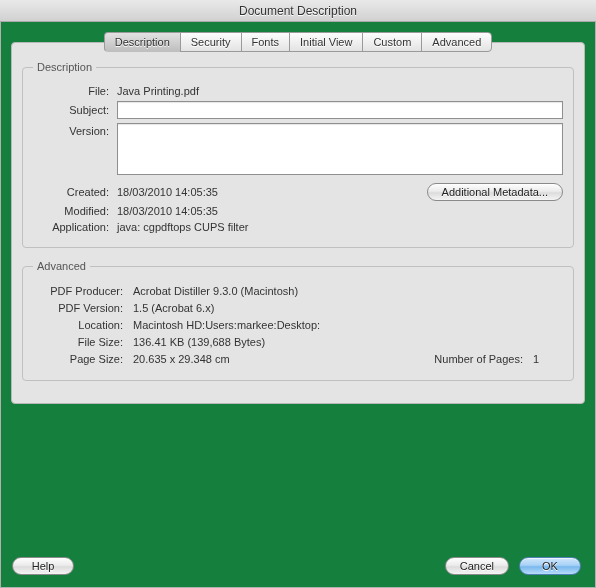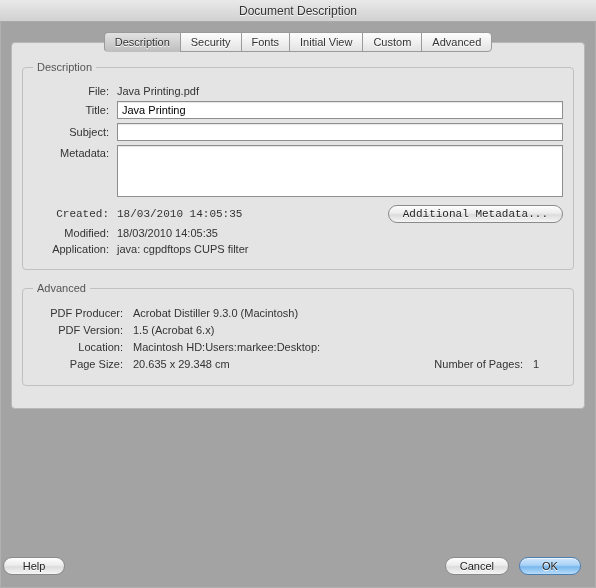--- a/index.html
+++ b/index.html
@@ -18,21 +18,21 @@
     background: linear-gradient(#e9e9e9, #d1d1d1);
     border-bottom: 1px solid #aaa;
     text-align: center;
     line-height: 22px;
     font-size: 12px;
     color: #333;
     text-shadow: 0 1px 0 #fff;
   }
   .dlg-body {
     padding: 10px 10px 8px 10px;
-    background: #a3a3a3;
+    background: #15803d;
     border: 1px solid #b0b0b0;
     border-top: none;
     height: 566px;
     position: relative;
   }
   .tabs {
     display: flex;
     justify-content: center;
     position: relative;
     z-index: 2;
@@ -111,21 +111,20 @@
     font-family: inherit;
     resize: none;
     box-shadow: inset 0 1px 1px rgba(0,0,0,0.1);
   }
   .row.kw { align-items: flex-start; }
   .row.kw .lbl { padding-top: 2px; }
   .meta-btn-row {
     display:flex;
     align-items:center;
     margin:8px 0 2px 0;
-    font-family:Liberation Mono, monospace;
   }
   .btn {
     background: linear-gradient(#fefefe,#ececec 45%,#dcdcdc 55%,#f5f5f5);
     border: 1px solid #8a8a8a;
     border-radius: 11px;
     padding: 2px 14px;
     font-size: 11px;
     font-family: inherit;
     color: #222;
     text-shadow: 0 1px 0 #fff;
@@ -155,21 +154,21 @@
   .adv-right-lbl {
     width: 130px;
     text-align: right;
     padding-right: 10px;
   }
   .adv-right-val {
     width: 30px;
   }
   .bottom-bar {
     position: absolute;
-    left: 2px; right: 14px; bottom: 12px;
+    left: 11px; right: 14px; bottom: 12px;
     display: flex;
     align-items: center;
   }
   .bottom-bar .spacer { flex: 1; }
   .bottom-bar .btn { min-width: 62px; text-align:center; }
   .bottom-bar .btn + .btn { margin-left: 10px; }
 </style>
 </head>
 <body>
 
@@ -189,33 +188,29 @@
   <div class="panel">
 
     <fieldset class="groupbox">
       <legend>Description</legend>
 
       <div class="row">
         <div class="lbl">File:</div>
         <div class="val">Java Printing.pdf</div>
       </div>
 
-      <div class="row">
-        <div class="lbl">Title:</div>
-        <input class="textin" value="Java Printing" style="">
-      </div>
 
 
       <div class="row">
         <div class="lbl">Subject:</div>
         <input class="textin" value="" style="">
       </div>
 
       <div class="row kw">
-        <div class="lbl">Metadata:</div>
+        <div class="lbl">Version:</div>
         <textarea class="textin" style=""></textarea>
       </div>
 
       <div class="meta-btn-row">
         <div class="lbl">Created:</div>
         <div class="val">18/03/2010 14:05:35</div>
         <button class="btn">Additional Metadata...</button>
       </div>
 
       <div class="row">
@@ -236,20 +231,24 @@
         <div class="adv-lbl">PDF Producer:</div>
         <div class="adv-val">Acrobat Distiller 9.3.0 (Macintosh)</div>
       </div>
       <div class="adv-row">
         <div class="adv-lbl">PDF Version:</div>
         <div class="adv-val">1.5 (Acrobat 6.x)</div>
       </div>
       <div class="adv-row">
         <div class="adv-lbl">Location:</div>
         <div class="adv-val">Macintosh HD:Users:markee:Desktop:</div>
+      </div>
+      <div class="adv-row">
+        <div class="adv-lbl">File Size:</div>
+        <div class="adv-val">136.41 KB (139,688 Bytes)</div>
       </div>
       <div class="adv-row split">
         <div class="adv-lbl">Page Size:</div>
         <div class="adv-val">20.635 x 29.348 cm</div>
         <div class="adv-right-lbl">Number of Pages:</div>
         <div class="adv-right-val">1</div>
       </div>
     </fieldset>
 
   </div>

